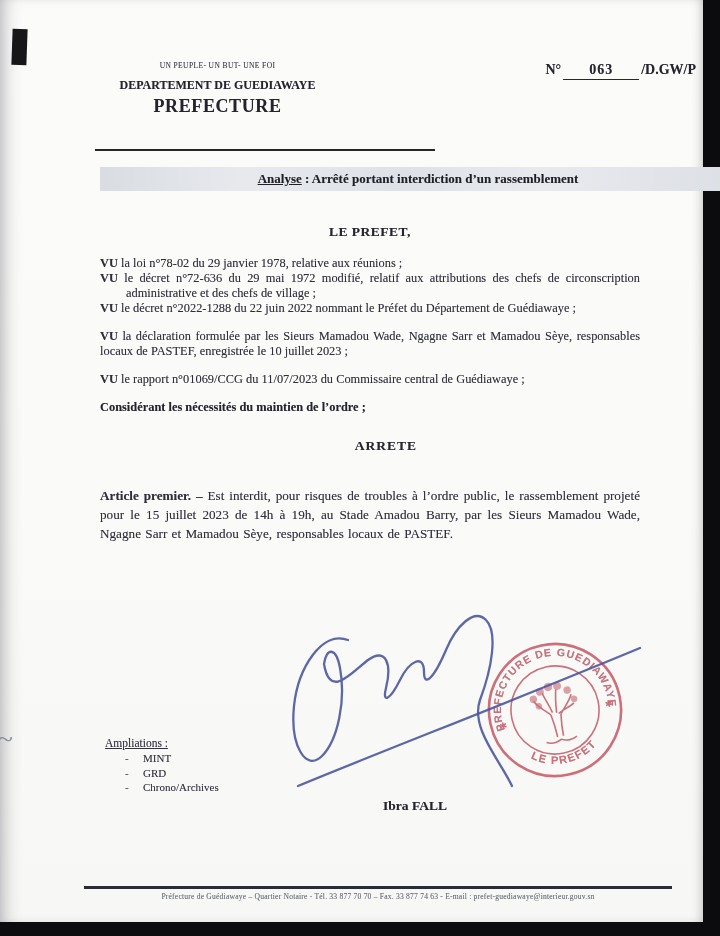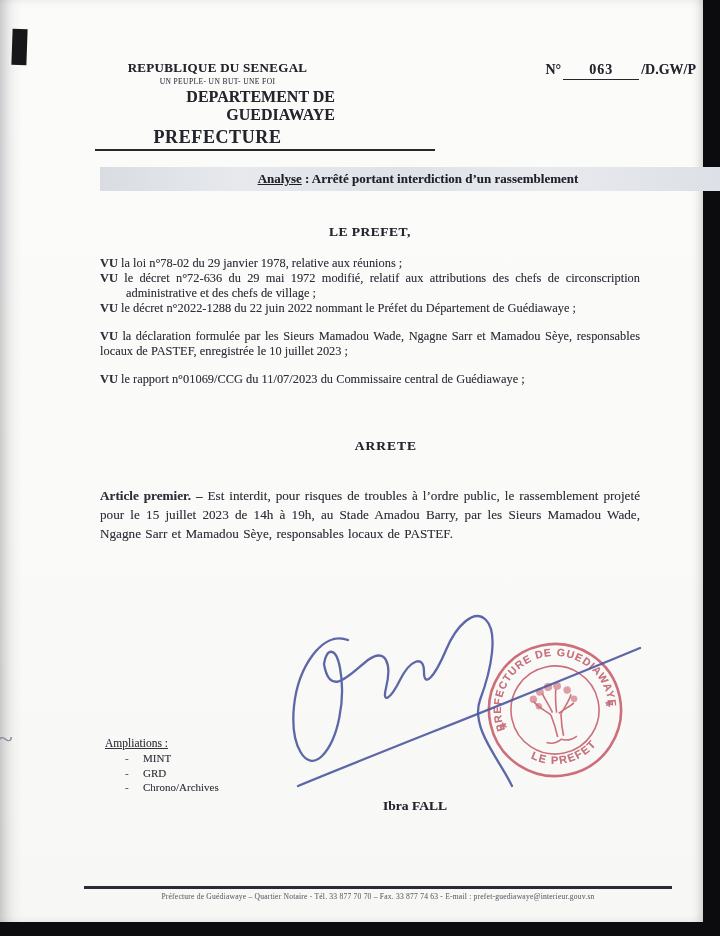--- a/index.html
+++ b/index.html
@@ -16,21 +16,21 @@
   }
   .page *{text-shadow:0 0 .5px rgba(45,45,70,.35);}
   .corner-mark{position:absolute;left:12px;top:29px;width:15px;height:36px;background:#17171a;transform:rotate(2deg);text-shadow:none;}
   .margin-squiggle{position:absolute;left:0px;top:728px;font-size:20px;color:#8d939c;transform:scaleX(1.4);}
 
   
   .header-left{position:absolute;left:100px;top:60px;width:235px;text-align:center;color:#23242c;}
   .hl1{font-size:13px;font-weight:bold;letter-spacing:.3px;}
   .hl2{font-size:7.5px;letter-spacing:.4px;margin-top:1px;color:#3a3b45;}
   .hl3{font-size:16.5px;font-weight:bold;margin-top:2px;letter-spacing:.4px;}
-  .hl4{font-size:16px;font-weight:bold;margin-top:2px;text-align:right;}
+  .hl4{font-size:12px;font-weight:bold;margin-top:8px;}
   .hl5{font-size:18px;font-weight:bold;margin-top:3px;letter-spacing:.6px;}
   .header-rule{position:absolute;left:95px;top:149px;width:340px;height:2px;background:#26262c;}
 
   .header-right{position:absolute;left:434px;top:62px;width:262px;text-align:right;color:#23242c;}
   .doc-number{font-size:14px;font-weight:bold;}
   .num-underline{display:inline-block;border-bottom:1.6px solid #26262c;padding:0 26px 1px 26px;margin:0 2px;letter-spacing:1px;}
   .place-date{font-size:13.5px;font-weight:bold;margin-top:12px;}
 
   
   .subject-bar{
@@ -82,21 +82,20 @@
 </head>
 <body>
 
 <div class="screen">
   <div class="page">
 
     <div class="corner-mark"></div>
     <div class="margin-squiggle">~</div>
 
     <div class="header-left">
-      <div class="hl1">REPUBLIQUE DU SENEGAL</div>
       <div class="hl2">UN PEUPLE- UN BUT- UNE FOI</div>
       <div class="hl4">DEPARTEMENT DE GUEDIAWAYE</div>
       <div class="hl5">PREFECTURE</div>
     </div>
     <div class="header-rule"></div>
 
     <div class="header-right">
       <div class="doc-number">
         <span>N°</span><span class="num-underline">063</span><span>/D.GW/P</span>
       </div>
@@ -107,20 +106,21 @@
     </div>
 
     <div class="salutation">LE PREFET,</div>
 
     <div class="visas">
       <p class="visa hang"><b>VU</b><span> la loi n°78-02 du 29 janvier 1978, relative aux réunions ;</span></p>
       <p class="visa hang"><b>VU</b><span> le décret n°72-636 du 29 mai 1972 modifié, relatif aux attributions des chefs de circonscription administrative et des chefs de village ;</span></p>
       <p class="visa hang"><b>VU</b><span> le décret n°2022-1288 du 22 juin 2022 nommant le Préfet du Département de Guédiawaye ;</span></p>
       <p class="visa sp"><b>VU</b><span> la déclaration formulée par les Sieurs Mamadou Wade, Ngagne Sarr et Mamadou Sèye, responsables locaux de PASTEF, enregistrée le 10 juillet 2023 ;</span></p>
       <p class="visa sp"><b>VU</b><span> le rapport n°01069/CCG du 11/07/2023 du Commissaire central de Guédiawaye ;</span></p>
+      <p class="considering">Considérant les nécessités du maintien de l’ordre ;</p>
     </div>
 
     <div class="arrete">ARRETE</div>
 
     <p class="article article-1"><b>Article premier. –</b><span> Est interdit, pour risques de troubles à l’ordre public, le rassemblement projeté pour le 15 juillet 2023 de 14h à 19h, au Stade Amadou Barry, par les Sieurs Mamadou Wade, Ngagne Sarr et Mamadou Sèye, responsables locaux de PASTEF.</span></p>
 
     <svg class="stamp" viewBox="0 0 150 150">
       <g transform="rotate(-12 75 75)">
         <circle cx="75" cy="75" r="66" stroke-width="2.6"></circle>
         <circle cx="75" cy="75" r="44" stroke-width="1.6"></circle>

